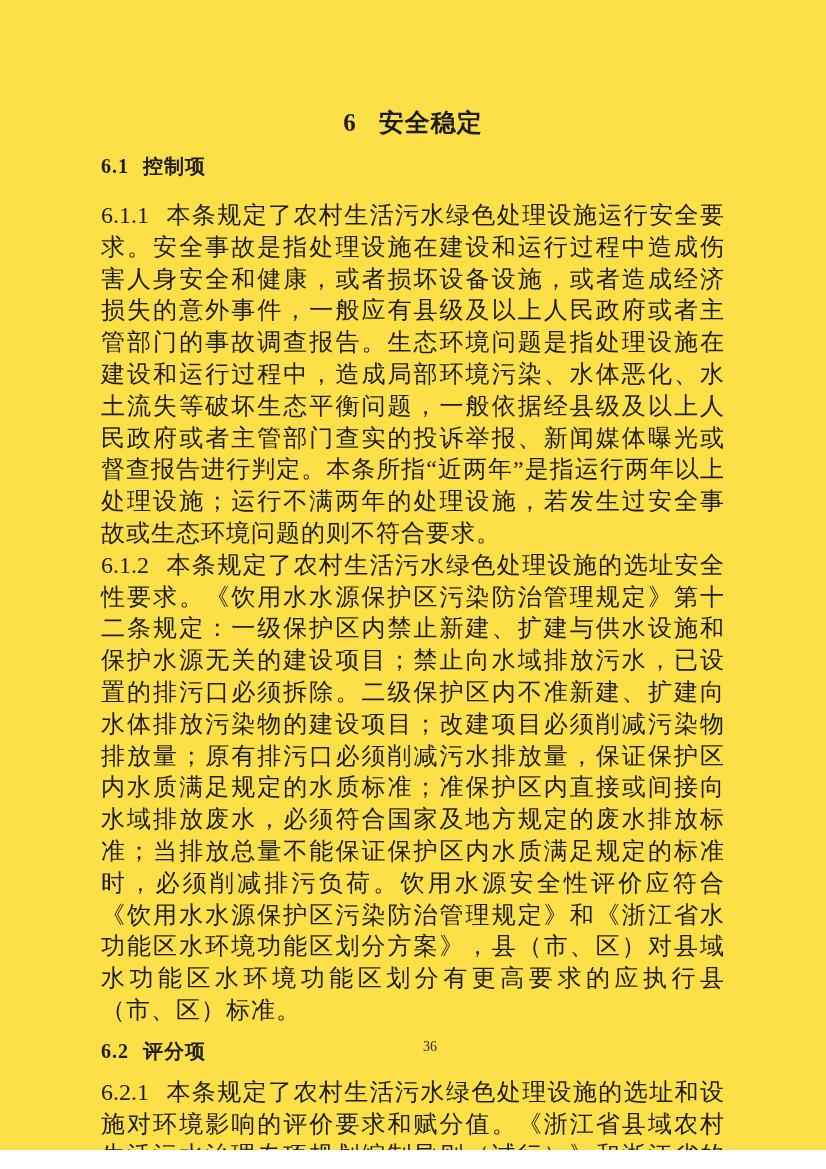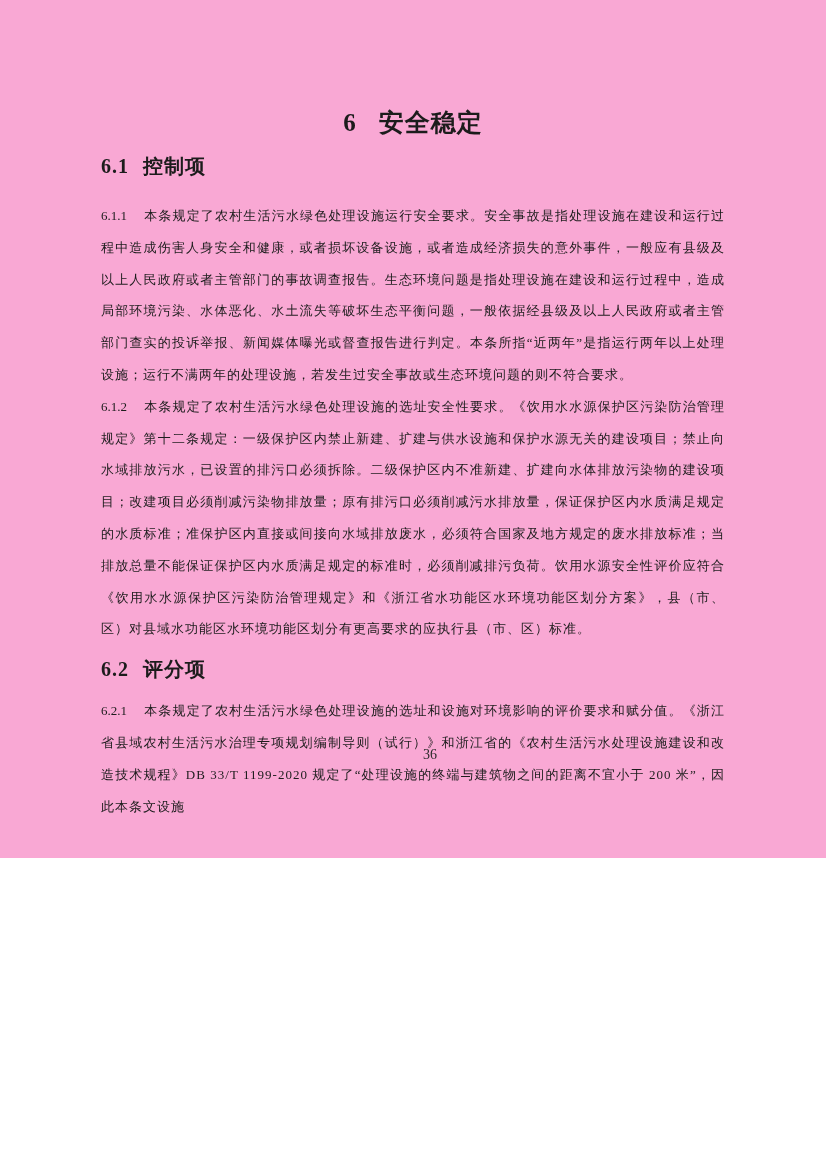--- a/index.html
+++ b/index.html
@@ -3,22 +3,22 @@
 <meta charset="utf-8">
 <style>
   html, body {
     margin: 0;
     padding: 0;
     background: #ffffff;
   }
   .page {
     position: relative;
     width: 826px;
-    height: 858px;
-    background: #f9a8d4;
+    height: 1150px;
+    background: #fde047;
     color: #1c1c1c;
     font-family: "Liberation Serif", "DejaVu Serif", serif;
     overflow: hidden;
   }
   .content {
     width: 624px;
     margin: 0 auto;
     padding-top: 106px;
   }
   h1.chapter {
@@ -41,21 +41,21 @@
   }
   h2.section.second {
     margin-top: 10px;
     margin-bottom: 12px;
   }
   h2.section .section-num {
     margin-right: 14px;
   }
   p.clause {
     margin: 0;
-    font-size: 13px;
+    font-size: 24px;
     line-height: 31.8px;
     letter-spacing: 1px;
     text-align: justify;
     text-justify: inter-ideograph;
   }
   p.clause .clause-num {
     margin-right: 17px;
     letter-spacing: 0;
   }
   .footer {

